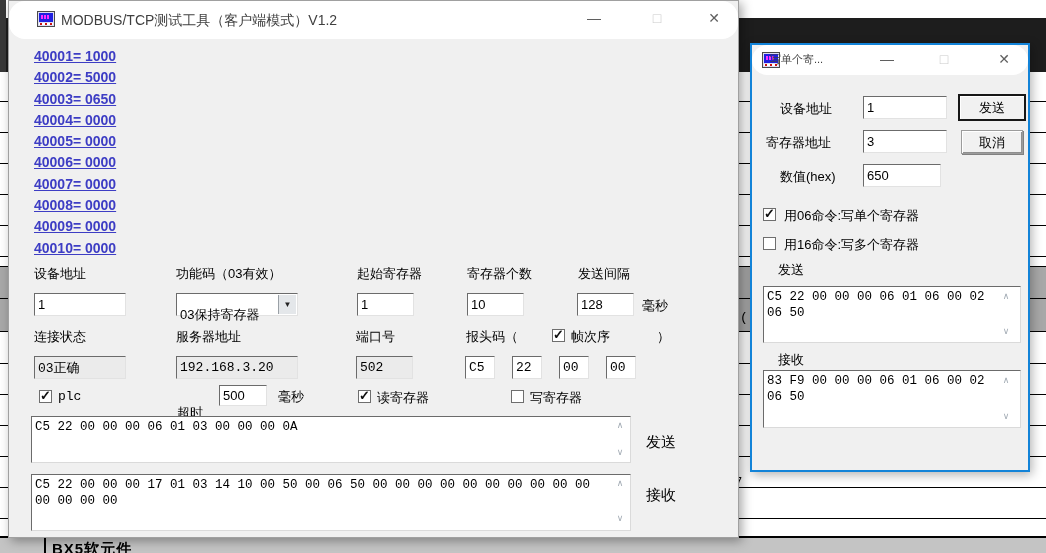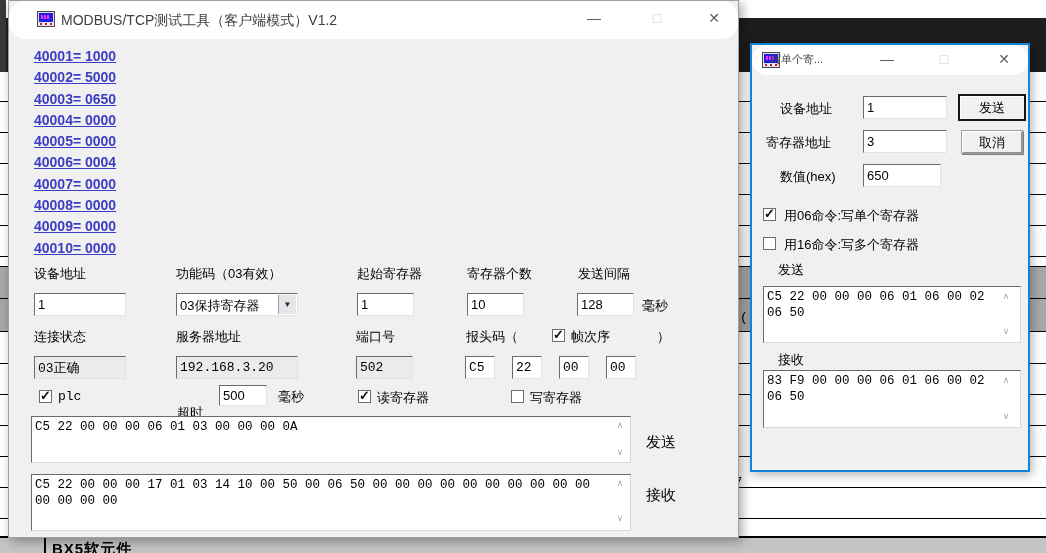--- a/index.html
+++ b/index.html
@@ -33,21 +33,21 @@
   
   .lbl{position:absolute;font-size:13px;color:#000;white-space:nowrap;}
   .biglbl{position:absolute;font-size:15px;color:#000;white-space:nowrap;}
   .tb{position:absolute;height:23px;border:1px solid;border-color:#6b6b6b #e2e2e2 #e2e2e2 #6b6b6b;
       background:#fff;font-size:13px;font-family:"Liberation Sans",sans-serif;
       padding:0 3px;box-sizing:border-box;outline:none;color:#000;}
   .tb.mono{font-family:"Liberation Mono","DejaVu Sans Mono",monospace;}
   .tb.gray{background:#ebebeb;}
   .combo{position:absolute;height:23px;border:1px solid;border-color:#6b6b6b #e2e2e2 #e2e2e2 #6b6b6b;
          background:#fff;box-sizing:border-box;font-size:13px;}
-  .combo-text{position:absolute;left:3px;top:3px;white-space:nowrap;}
+  .combo-text{position:absolute;left:3px;top:12px;white-space:nowrap;}
   .combo-btn{position:absolute;right:1px;top:1px;bottom:1px;width:17px;background:#e4e7ea;
              border-left:1px solid #9aa0a6;text-align:center;font-size:8px;line-height:19px;color:#222;}
   .cb{position:absolute;width:13px;height:13px;background:#fff;border:1px solid #6e6e6e;box-sizing:border-box;}
   .cb.checked::after{content:"✓";position:absolute;left:0px;top:-3px;font-size:13px;font-weight:bold;color:#101010;}
   .hexbox{position:absolute;background:#fff;border:1px solid;border-color:#6b6b6b #dadada #dadada #6b6b6b;
           font-family:"Liberation Mono","DejaVu Sans Mono",monospace;font-size:12.5px;line-height:16px;
           white-space:pre-wrap;padding:2px 18px 2px 3px;box-sizing:border-box;overflow:hidden;color:#000;}
   .chev{position:absolute;width:14px;text-align:center;font-size:9px;color:#a2abb4;}
   .btn{position:absolute;box-sizing:border-box;background:#f1f1f1;font-size:13px;text-align:center;
        color:#000;cursor:default;}
@@ -108,21 +108,21 @@
     <span class="wc dim" style="left:633px;top:4px">□</span>
     <span class="wc" style="left:690px;top:4px">✕</span>
   </div>
 
   <div class="reglist">
     <a class="reglink">40001= 1000</a>
     <a class="reglink">40002= 5000</a>
     <a class="reglink">40003= 0650</a>
     <a class="reglink">40004= 0000</a>
     <a class="reglink">40005= 0000</a>
-    <a class="reglink">40006= 0004</a>
+    <a class="reglink">40006= 0000</a>
     <a class="reglink">40007= 0000</a>
     <a class="reglink">40008= 0000</a>
     <a class="reglink">40009= 0000</a>
     <a class="reglink">40010= 0000</a>
   </div>
 
   <span class="lbl" style="left:25px;top:264px">设备地址</span>
   <span class="lbl" style="left:167px;top:264px">功能码（03有效）</span>
   <span class="lbl" style="left:348px;top:264px">起始寄存器</span>
   <span class="lbl" style="left:458px;top:264px">寄存器个数</span>

